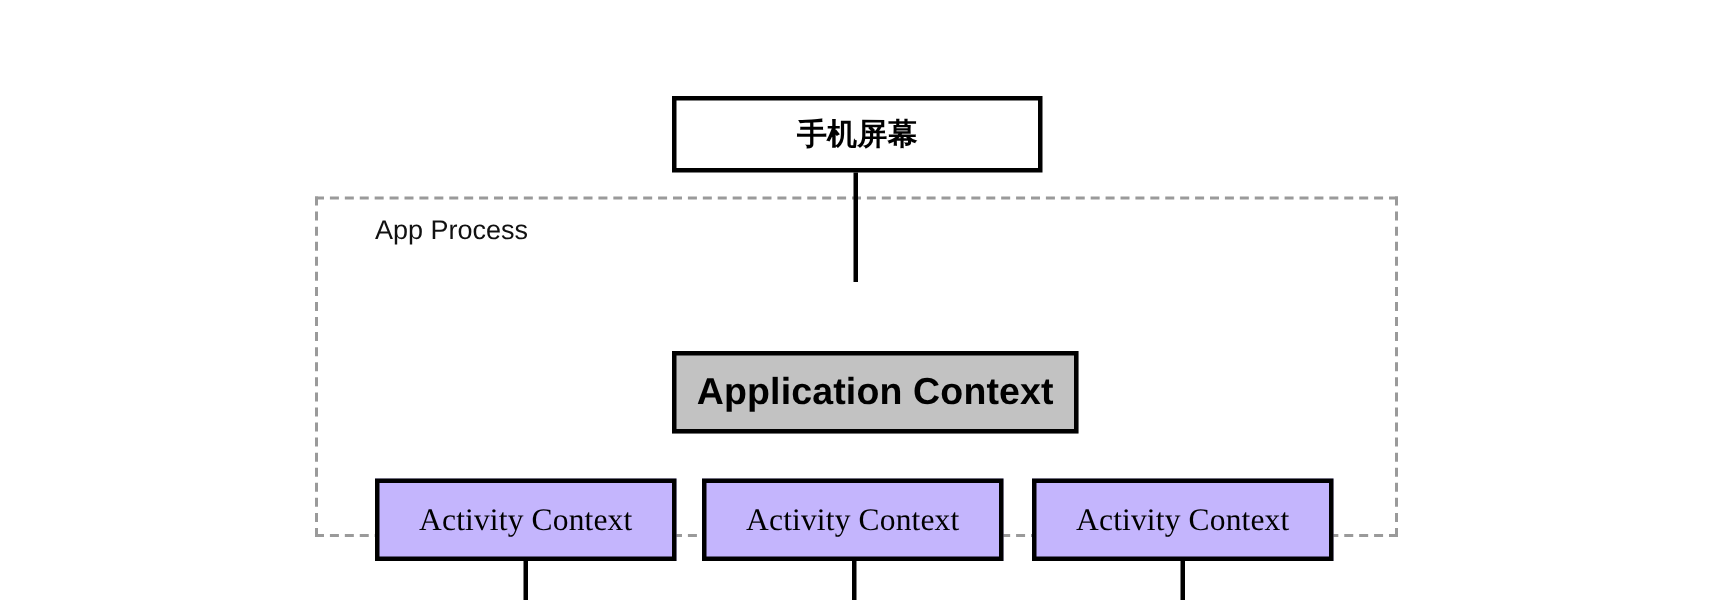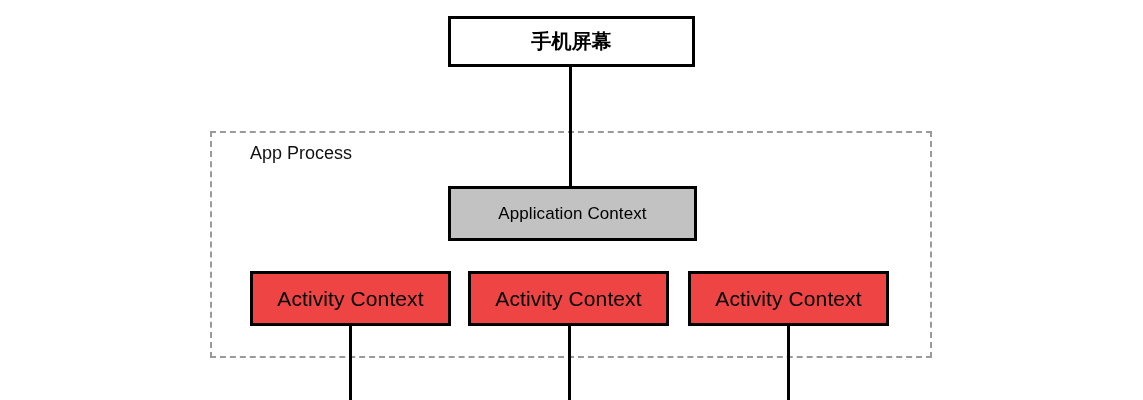--- a/index.html
+++ b/index.html
@@ -23,52 +23,54 @@
   .node {
     position: absolute;
     box-sizing: border-box;
     border: 3px solid #000000;
     display: flex;
     align-items: center;
     justify-content: center;
     color: #000000;
     letter-spacing: 0.1px;
     z-index: 3;
+    margin-top: 48px;
   }
 
   
   .node-screen {
     left: 448px;
     top: 16px;
     width: 247px;
     height: 51px;
     background: #ffffff;
     font-size: 20px;
     font-weight: 700;
   }
 
   
   .node-app-context {
     left: 448px;
     top: 186px;
-    width: 249px;
+    width: 271px;
     height: 55px;
     background: #c2c2c2;
-    font-size: 17px;
-    font-weight: 400;
+    font-size: 25px;
+    font-weight: 700;
   }
 
   
   .node-activity {
     top: 271px;
     width: 201px;
     height: 55px;
-    background: #ef4444;
+    background: #c4b5fd;
     font-size: 21px;
     font-weight: 400;
+    font-family: Liberation Serif, serif;
   }
   .act-1 { left: 250px; }
   .act-2 { left: 468px; }
   .act-3 { left: 688px; }
 
   
   .process-box {
     position: absolute;
     left: 210px;
     top: 131px;

